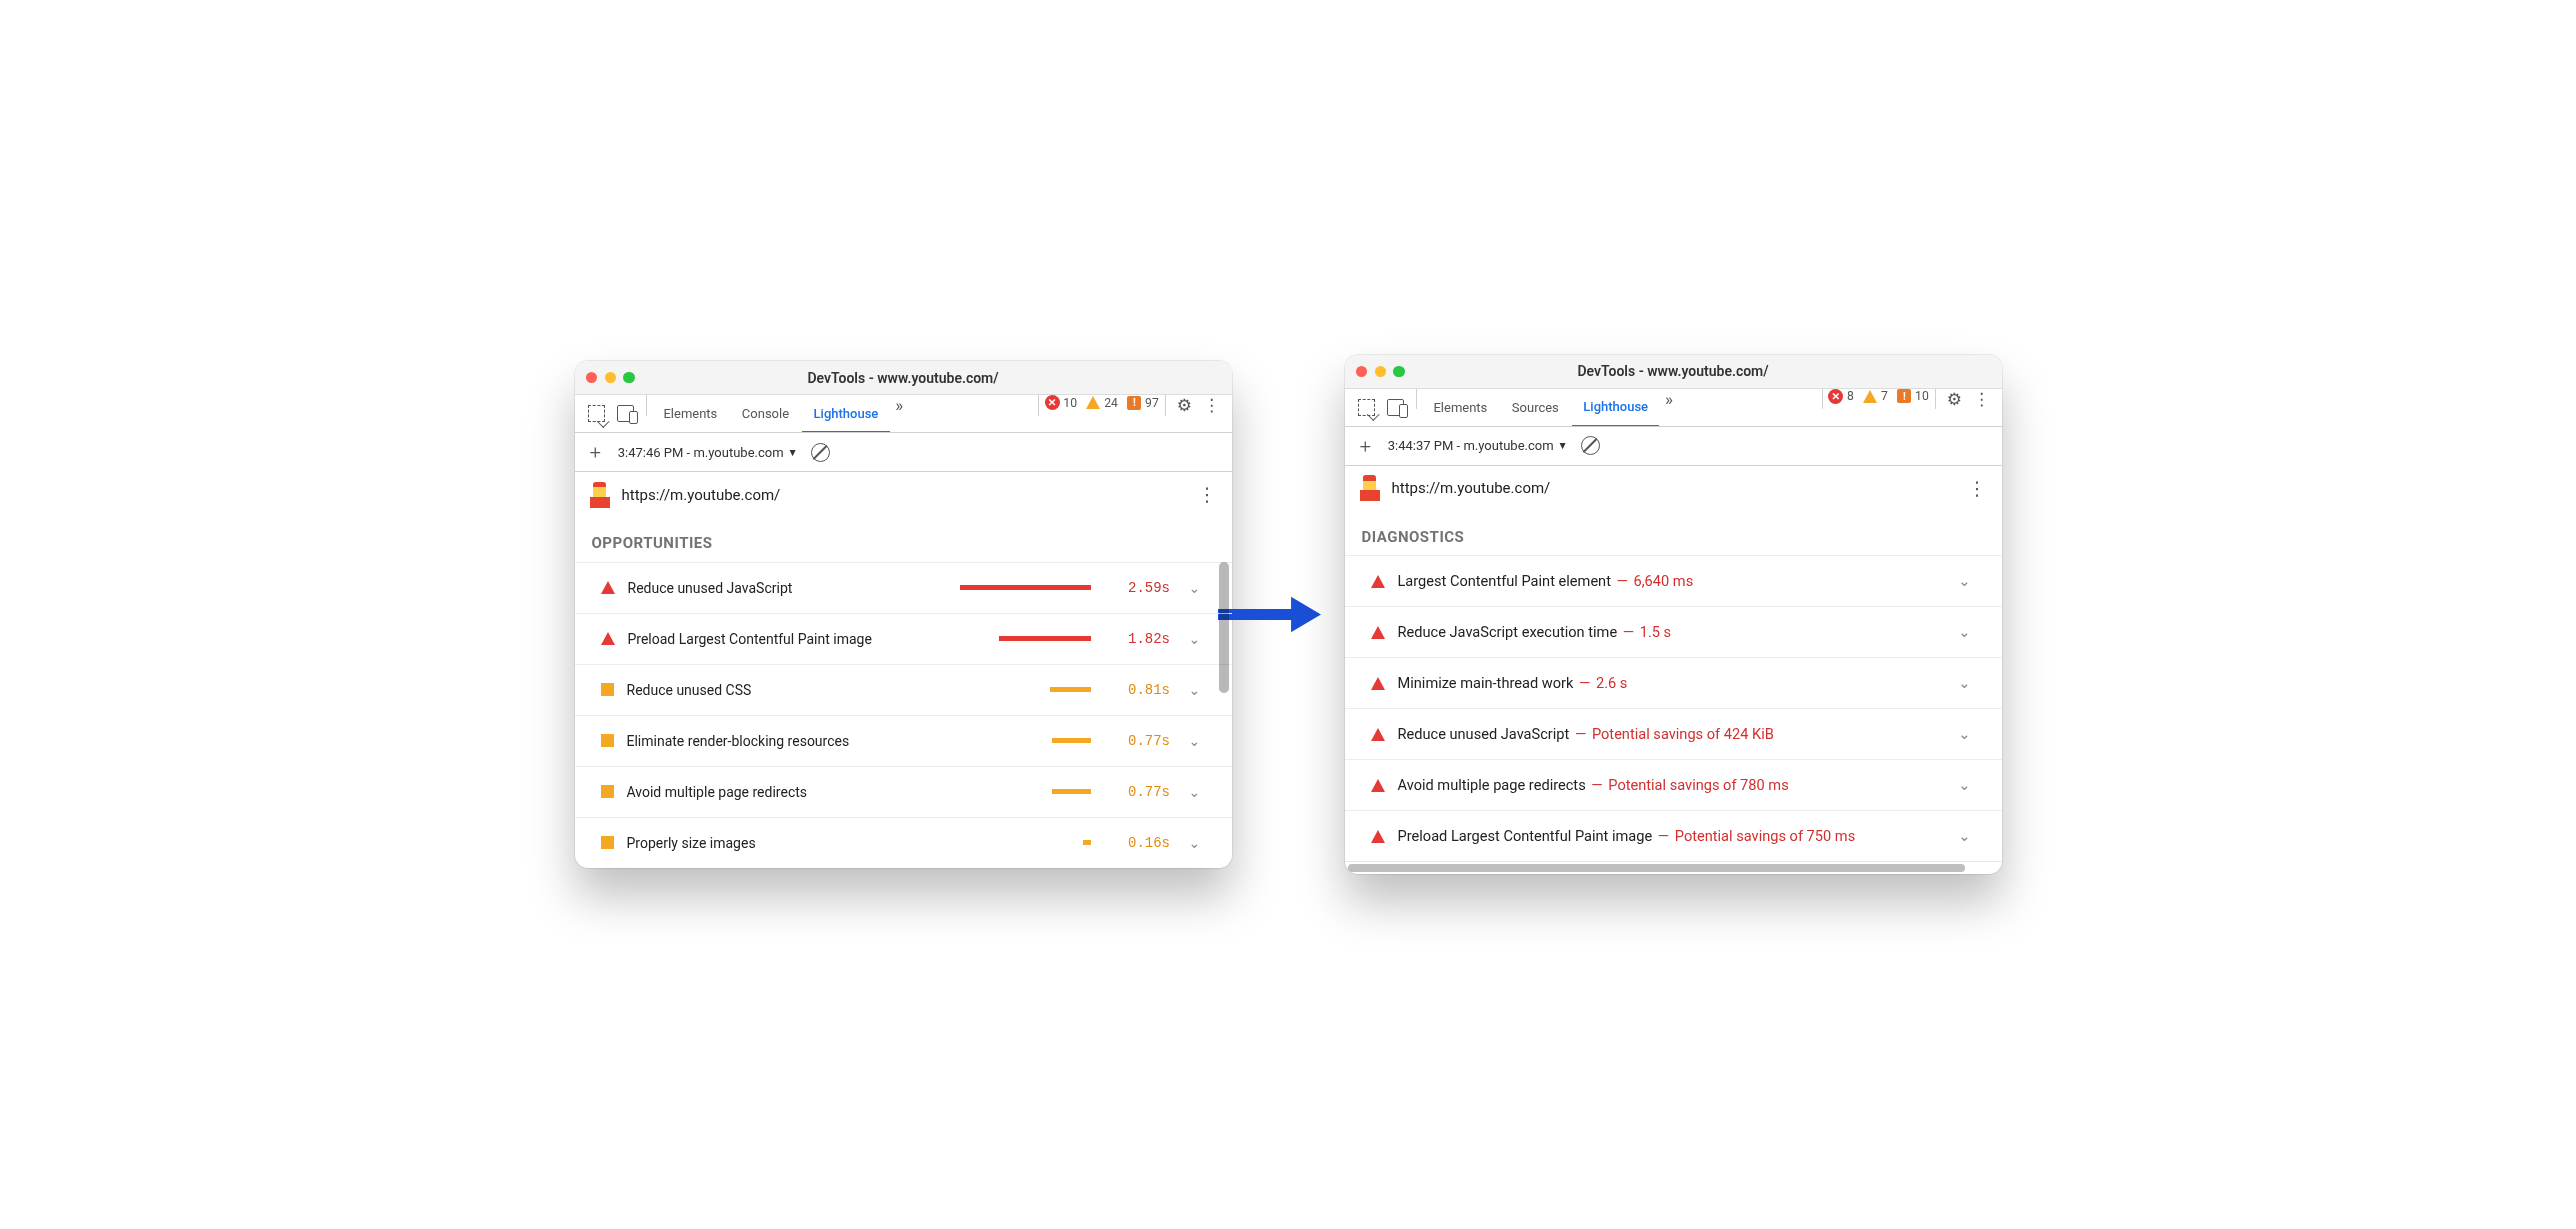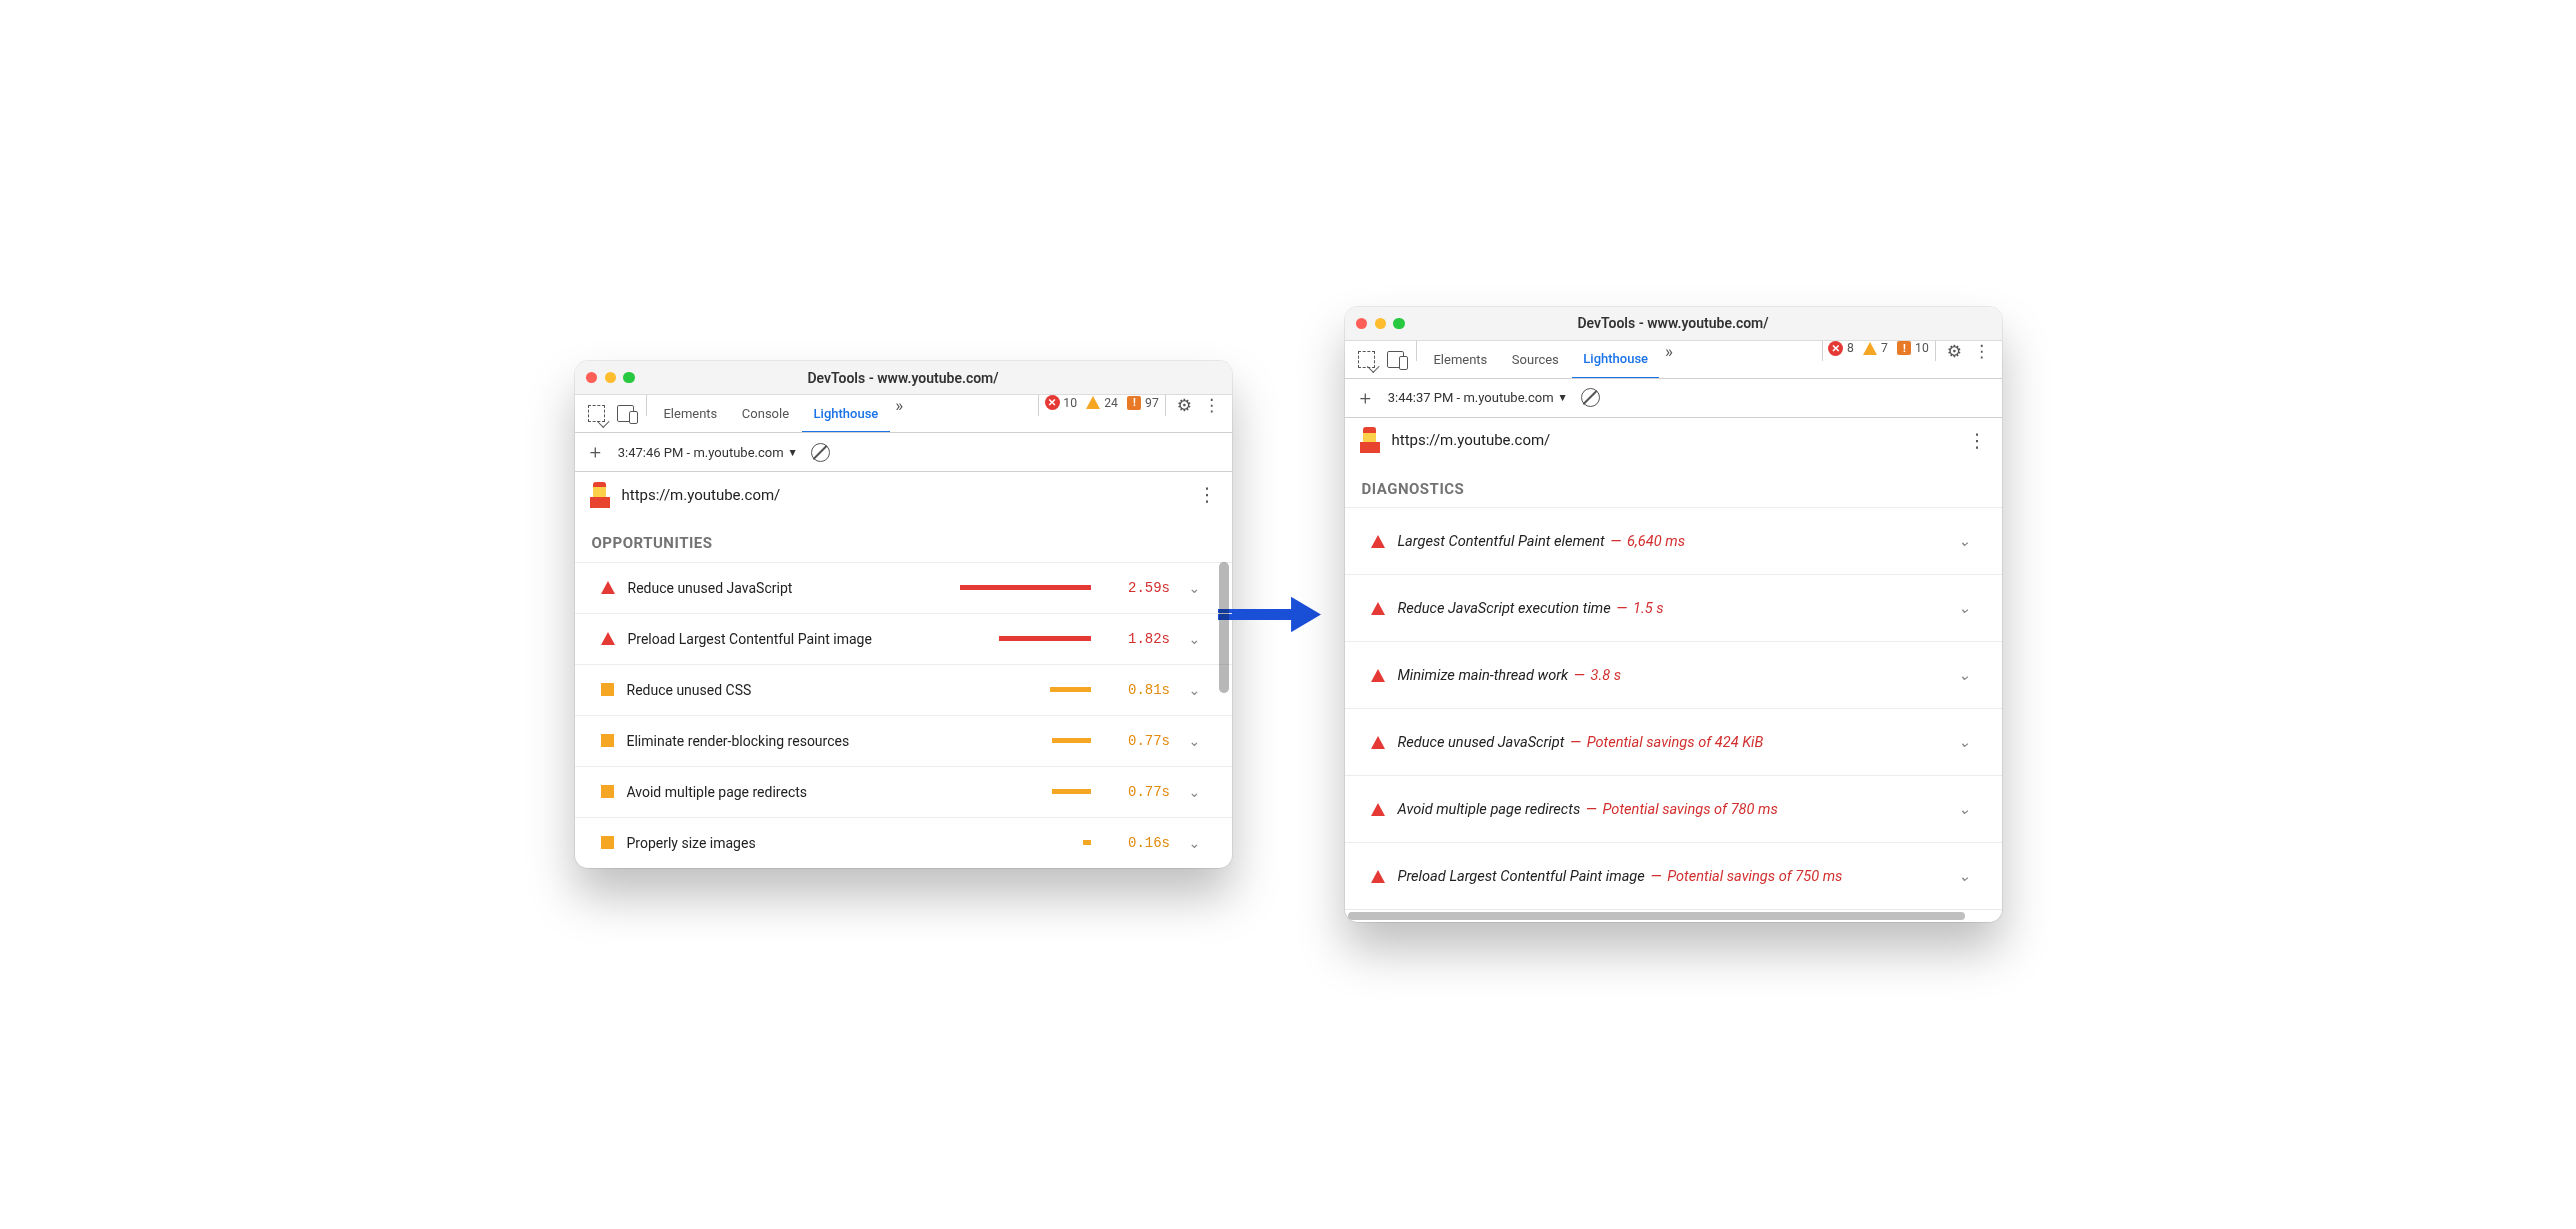--- a/index.html
+++ b/index.html
@@ -114,22 +114,22 @@
   .bar-track { width:131px; display:flex; justify-content:flex-end; }
   .bar { height:5.6px; }
   .bar.red { background:#e53935; }
   .bar.or  { background:#f5a623; }
   .savings { width:66px; text-align:right; font-size:14px;font-family:Liberation Mono, monospace; }
   .savings.red{color:#d32f2f;} .savings.or{color:#e28a0c;}
   .expand { width:22.5px; text-align:center; color:#888;}
 
   
   .diag-row {
-    display:flex; align-items:center; padding:24px 26px; gap:13px;
-    border-top:0.9px solid #ececec; font-size:14.6px; color:#222;font-style:italic;
+    display:flex; align-items:center; padding:16px 26px; gap:13px;
+    border-top:0.9px solid #ececec; font-size:14.6px; color:#222;
   }
   .diag-row .txt { flex:1; }
   .dash { color:#d32f2f; margin:0 5.6px;}
   .redval { color:#d32f2f; }
   .diag-row .expand{color:#888;}
 
   
   .arrowwrap { width:75px; display:flex; align-items:center; justify-content:center; }
   .arrowwrap svg { overflow:visible; margin-left:-38px; }
 
@@ -363,21 +363,21 @@
           <div class="txt"><span>Largest Contentful Paint element</span><span class="dash">—</span><span class="redval">6,640 ms</span></div>
           <div class="expand">⌄</div>
         </div>
         <div class="diag-row">
           <div class="marker tri"></div>
           <div class="txt"><span>Reduce JavaScript execution time</span><span class="dash">—</span><span class="redval">1.5 s</span></div>
           <div class="expand">⌄</div>
         </div>
         <div class="diag-row">
           <div class="marker tri"></div>
-          <div class="txt"><span>Minimize main-thread work</span><span class="dash">—</span><span class="redval">3.8 s</span></div>
+          <div class="txt"><span>Minimize main-thread work</span><span class="dash">—</span><span class="redval">2.6 s</span></div>
           <div class="expand">⌄</div>
         </div>
         <div class="diag-row">
           <div class="marker tri"></div>
           <div class="txt"><span>Reduce unused JavaScript</span><span class="dash">—</span><span class="redval">Potential savings of 424 KiB</span></div>
           <div class="expand">⌄</div>
         </div>
         <div class="diag-row">
           <div class="marker tri"></div>
           <div class="txt"><span>Avoid multiple page redirects</span><span class="dash">—</span><span class="redval">Potential savings of 780 ms</span></div>

